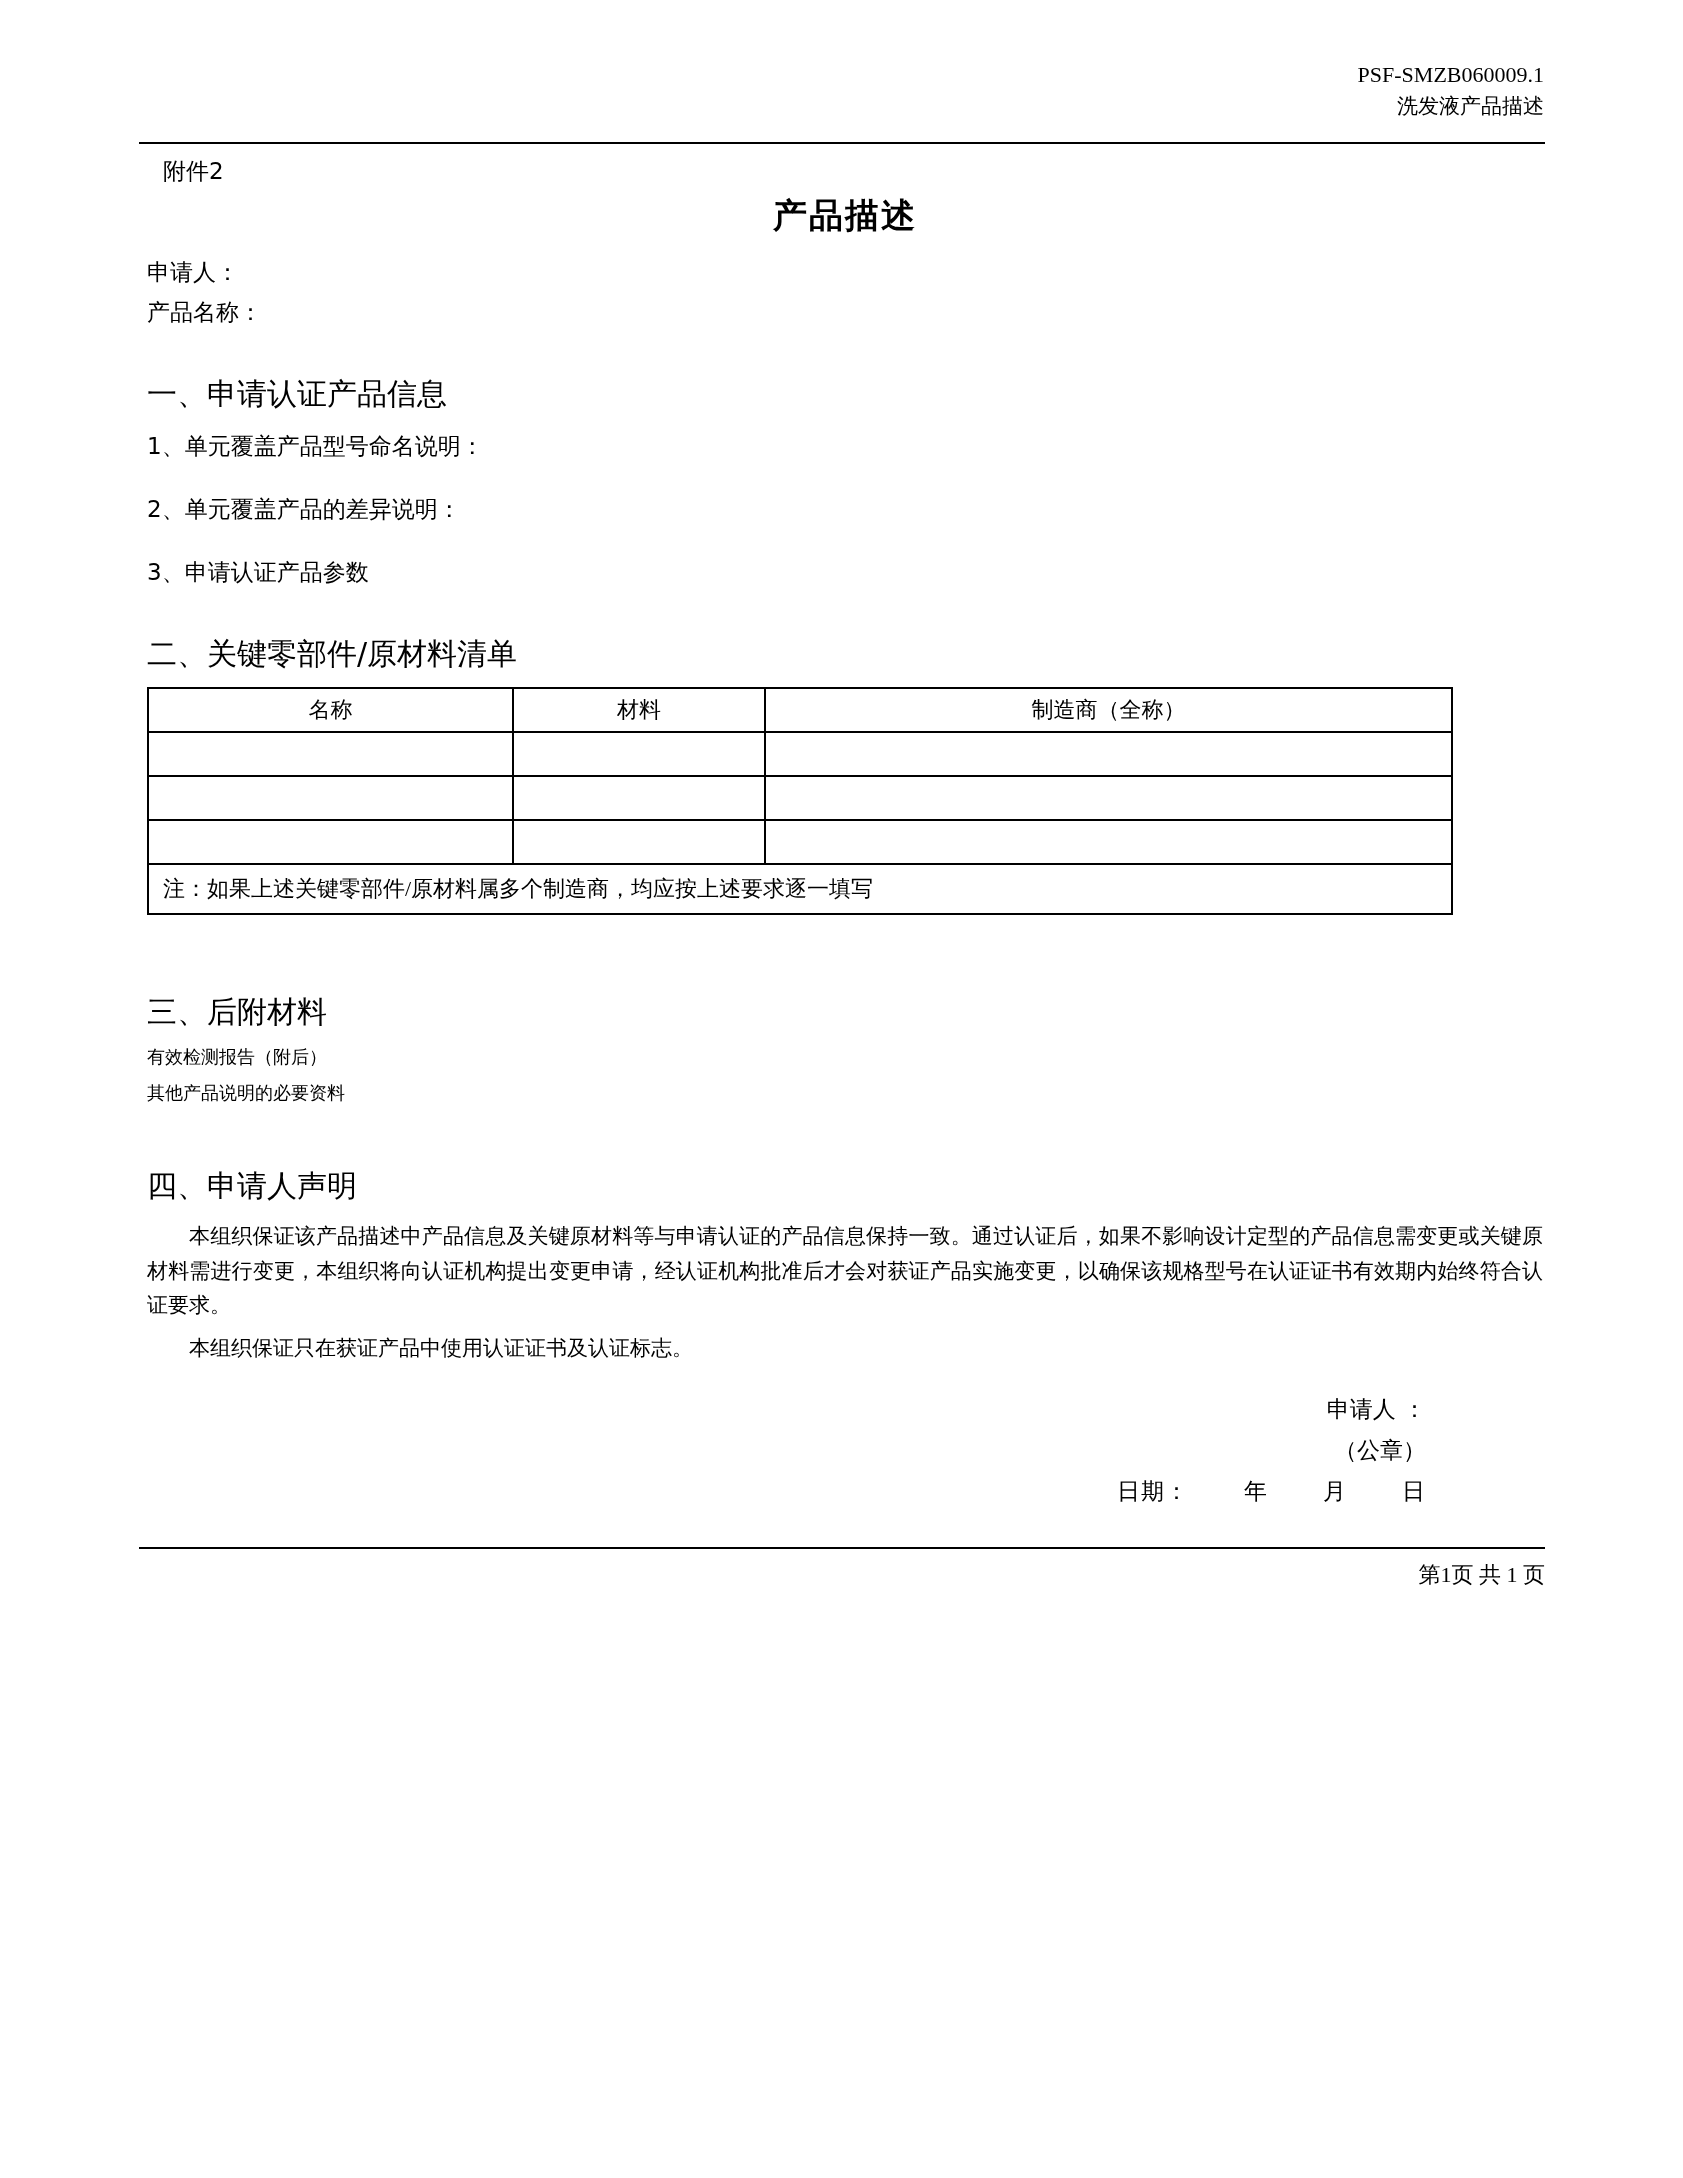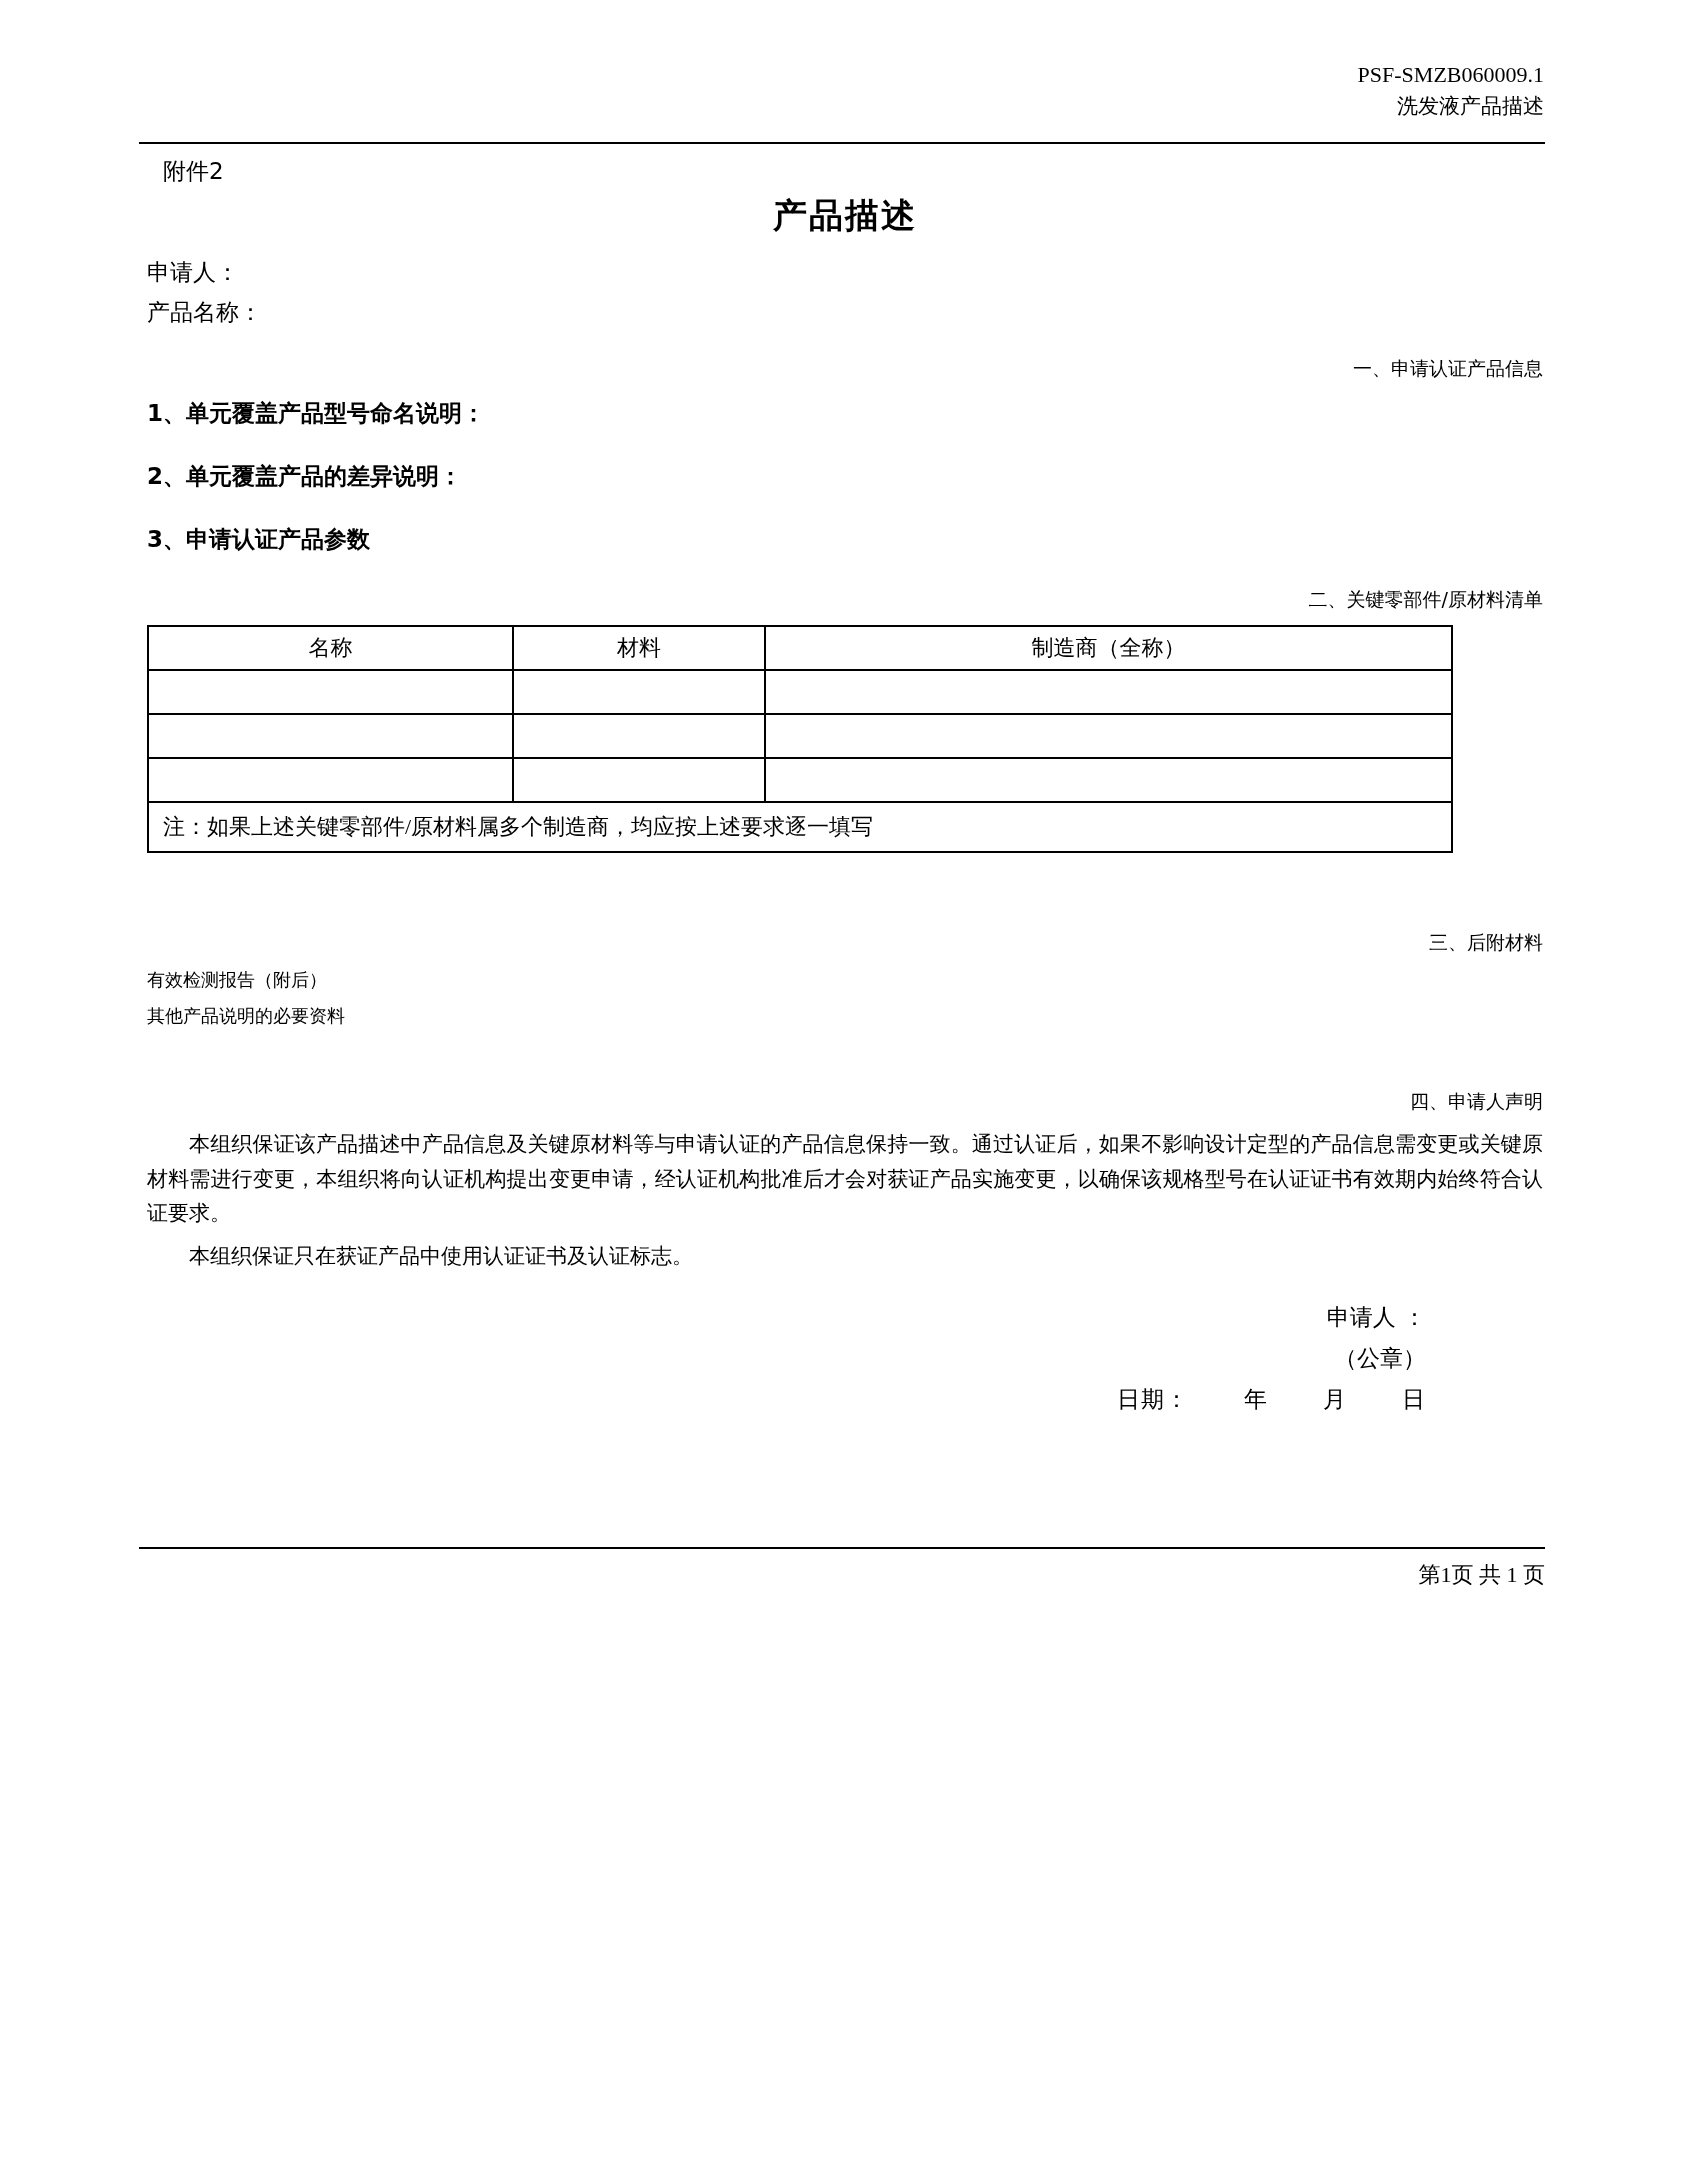--- a/index.html
+++ b/index.html
@@ -61,28 +61,26 @@
     font-size: 34px;
     font-weight: bold;
     margin: 2px 0 18px 0;
     letter-spacing: 2px;
   }
   .field-line {
     font-size: 23px;
     margin: 0 0 9px 0;
   }
   .sec-head {
-    font-size: 19px;
-    margin: 28px 0 12px 0;
-    text-align: right;
+    font-size: 30px;
+    margin: 46px 0 12px 0;
   }
   .sub-item {
     font-size: 23px;
     margin: 16px 0 32px 0;
-    font-weight: bold;
   }
 
   
   table.parts {
     border-collapse: collapse;
     width: 1262px;
     margin-top: 10px;
     table-layout: fixed;
     font-family: Liberation Serif, serif;
   }

